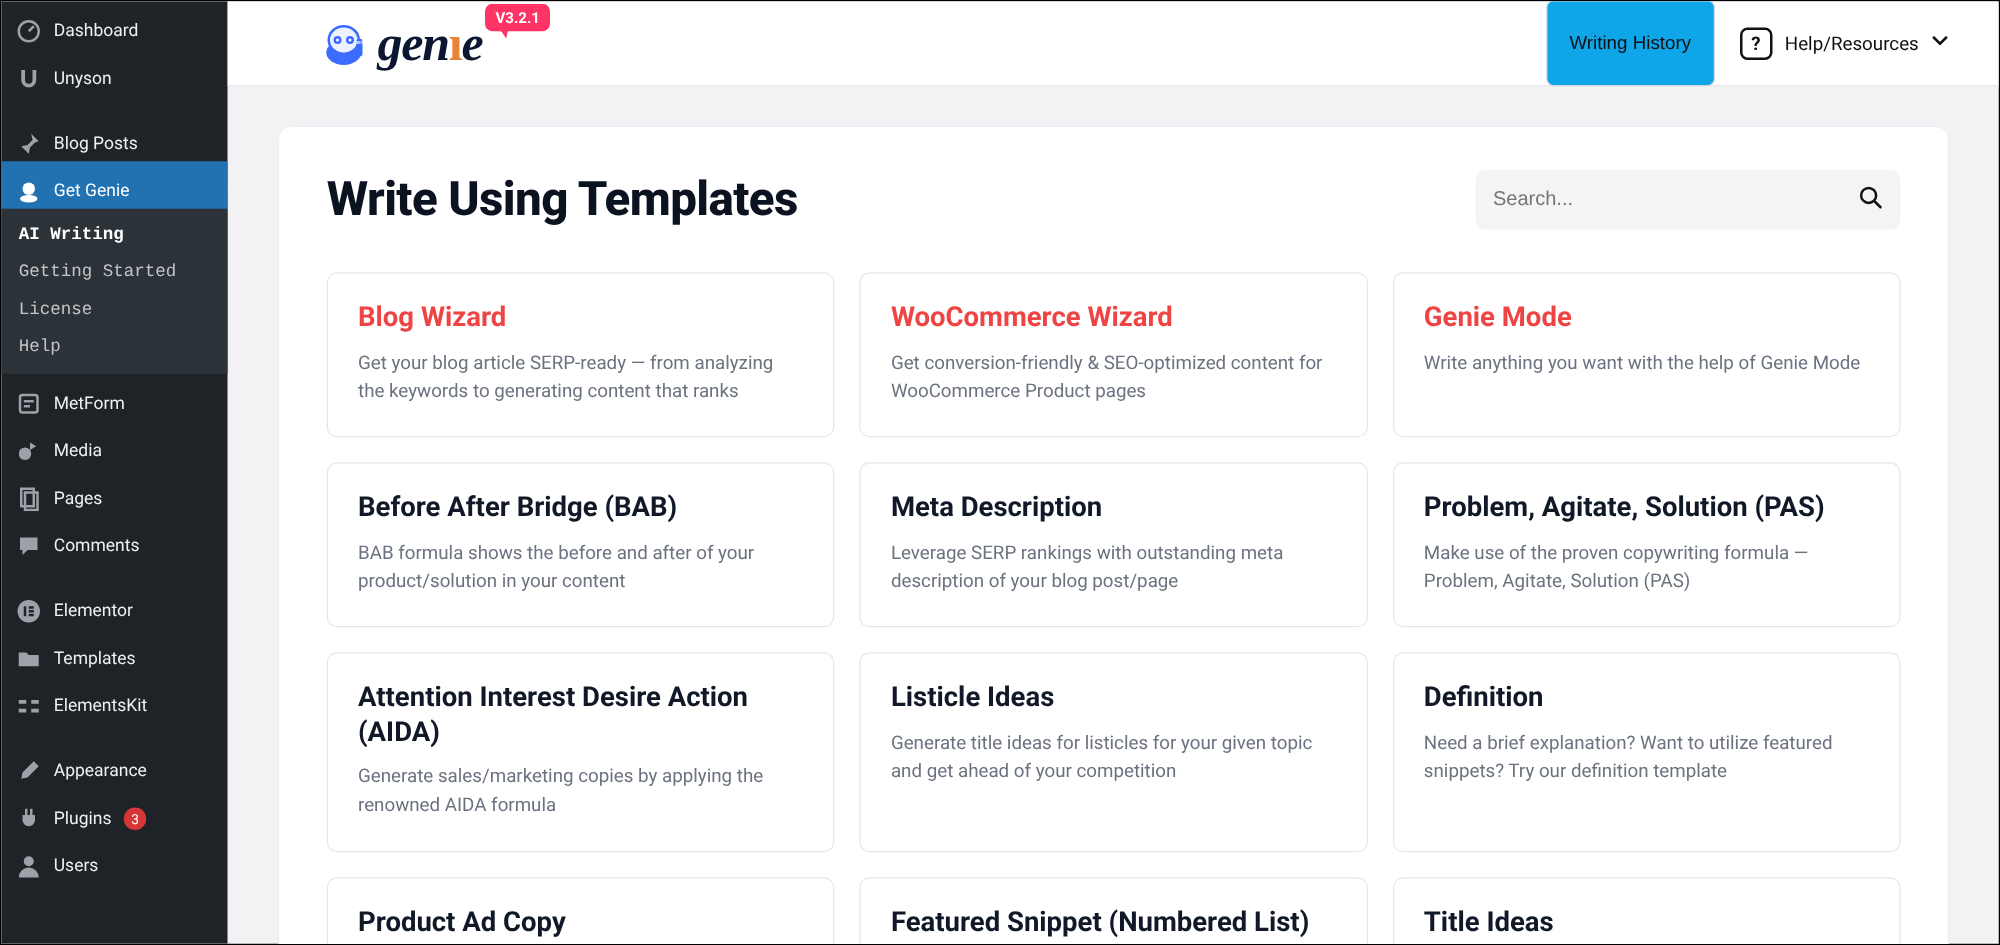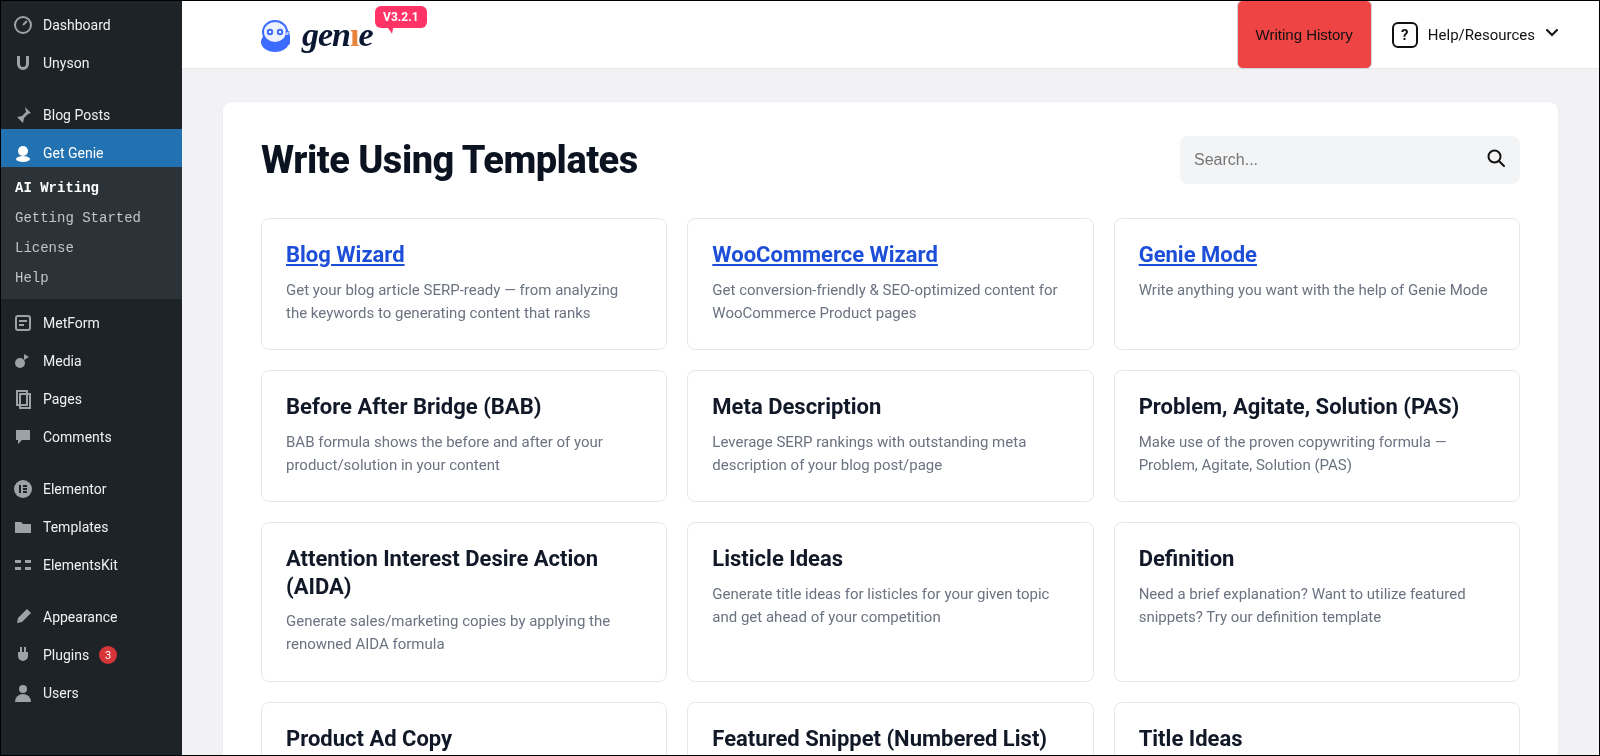--- a/index.html
+++ b/index.html
@@ -44,36 +44,36 @@
 
 
 .appbar {
   height:68px; background:#fff; border-bottom:1px solid #e5e7eb;
   display:flex; align-items:center; padding:0 40px 0 72px; gap:20px;
 }
 .logo-wrap { display:flex; align-items:center; gap:6px; position:relative; }
 .logo-mark svg { display:block; }
 .logo-word {
   font-family: Georgia, 'Times New Roman', serif; font-style:italic; font-weight:700;
-  font-size:34px; color:#0b1730; letter-spacing:-1px;
+  font-size:40px; color:#0b1730; letter-spacing:-1px;
 }
 .logo-word .dot { color:#e8833a; font-style:normal; }
 .ver-badge {
   position:absolute; top:-8px; right:-54px;
   background:#ff3366; color:#ffffff; font-size:12px; font-weight:700;
   padding:4px 8px; border-radius:6px;
 }
 .ver-badge::after {
   content:""; position:absolute; left:8px; bottom:-5px;
   border:5px solid transparent; border-top-color:#ff3366; border-right-color:#ff3366;
   transform:rotate(10deg);
 }
 .appbar-spacer { flex:1; }
 .appbar-btn {
-  border:1px solid #d0d5dd; background:#ef4444; color:#111; padding:25px 18px;
+  border:1px solid #d0d5dd; background:#0ea5e9; color:#111; padding:25px 18px;
   border-radius:6px; font-size:15px; cursor:pointer;
 }
 .help-link { display:flex; align-items:center; gap:10px; font-size:15px; color:#111; cursor:pointer; }
 .help-link .q {
   width:26px; height:26px; border:2px solid #111; border-radius:6px;
   display:flex; align-items:center; justify-content:center; font-weight:700; font-size:15px;
 }
 
 
 .content { flex:1; overflow:auto; padding:32px 40px; }
@@ -90,21 +90,21 @@
 .search input {
   flex:1; border:none; background:transparent; font-size:16px; outline:none; color:#444;
 }
 
 .grid { display:grid; grid-template-columns:repeat(3,1fr); gap:20px; }
 .card {
   border:1px solid #e5e7eb; border-radius:8px; padding:22px 24px 24px 24px;
   cursor:pointer; background:#fff;
 }
 .card-title { font-size:22px; font-weight:700; color:#111827; margin-bottom:10px; line-height:1.25; }
-.card-title.link { color:#1d4ed8;text-decoration:underline; }
+.card-title.link { color:#ef4444; }
 .card-desc { font-size:15px; line-height:1.55; color:#6b7280; }
 
 </style>
 </head>
 <body>
 
 <div class="layout">
 
   <nav class="sidebar">
       <div class="sb-item">

